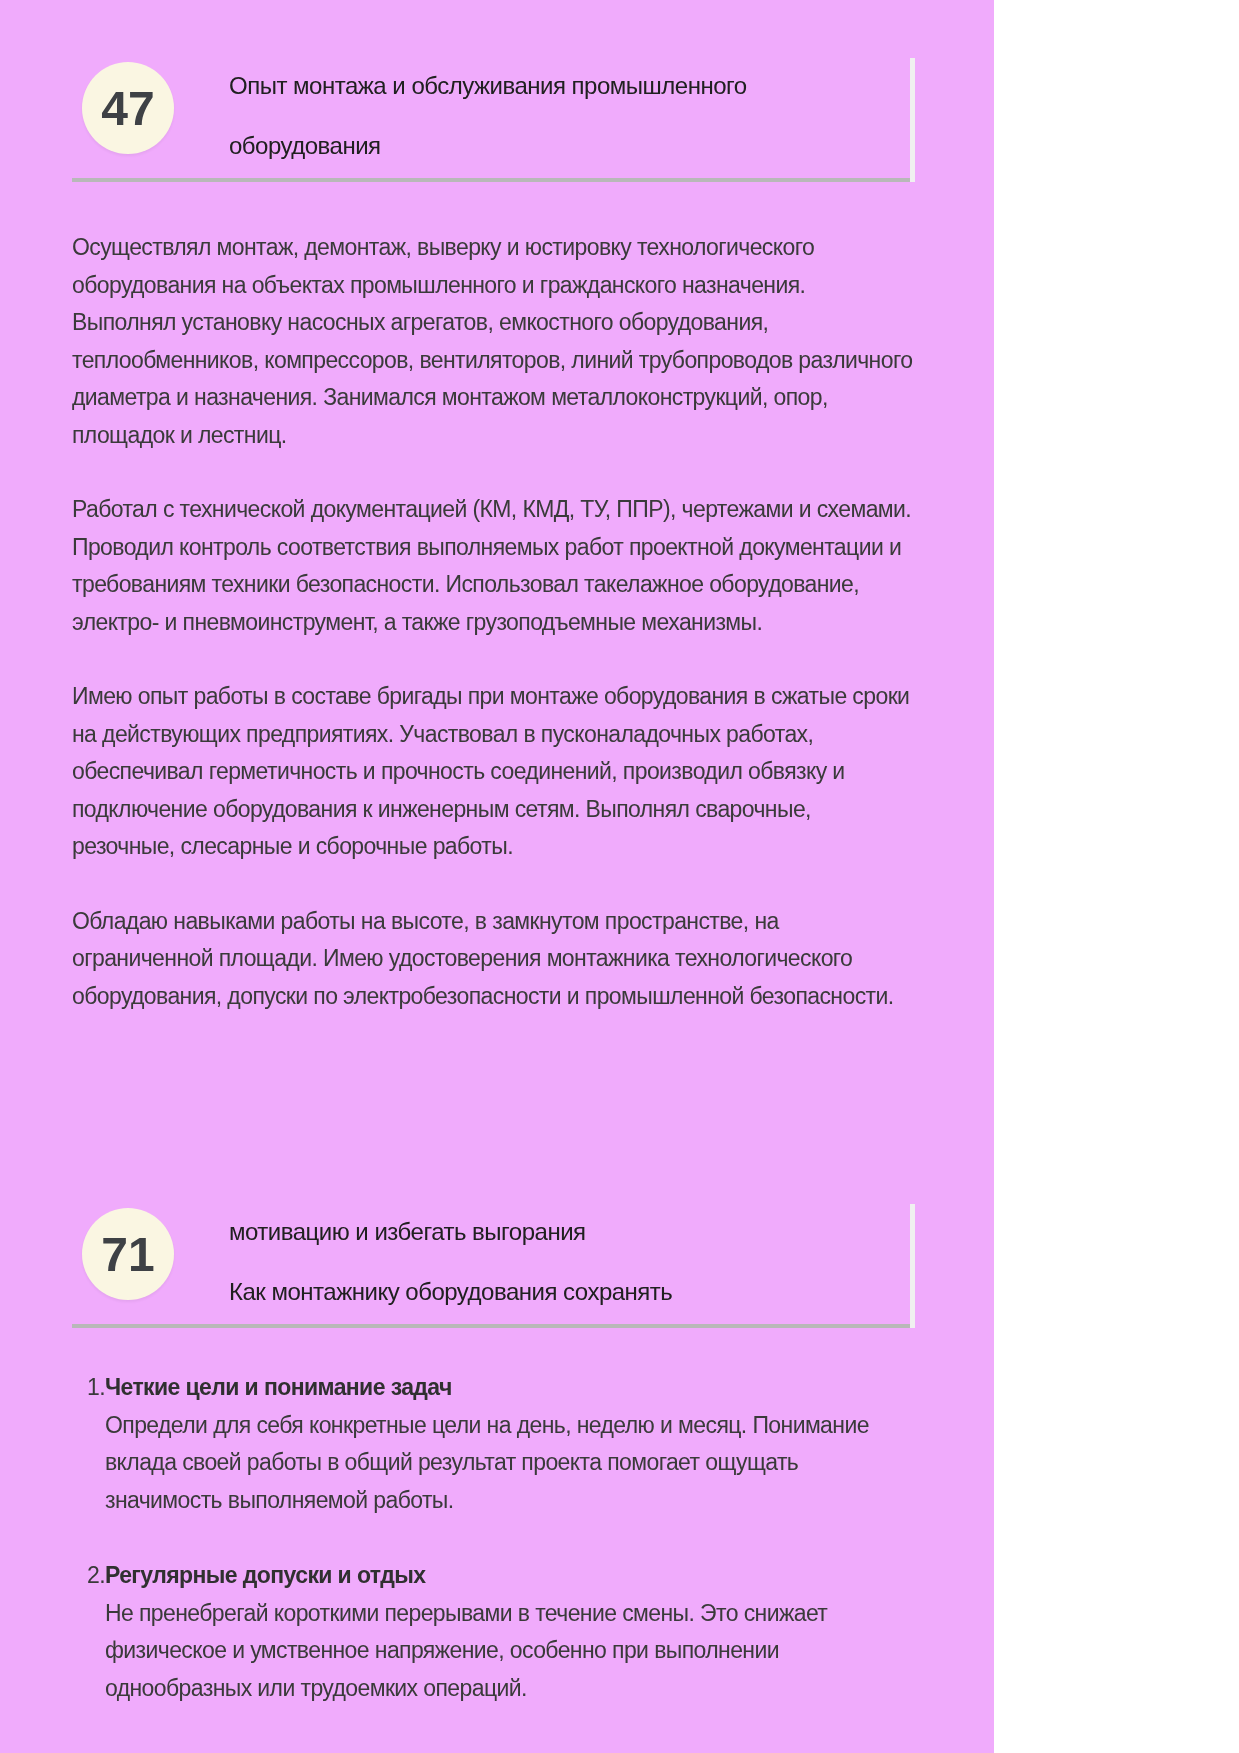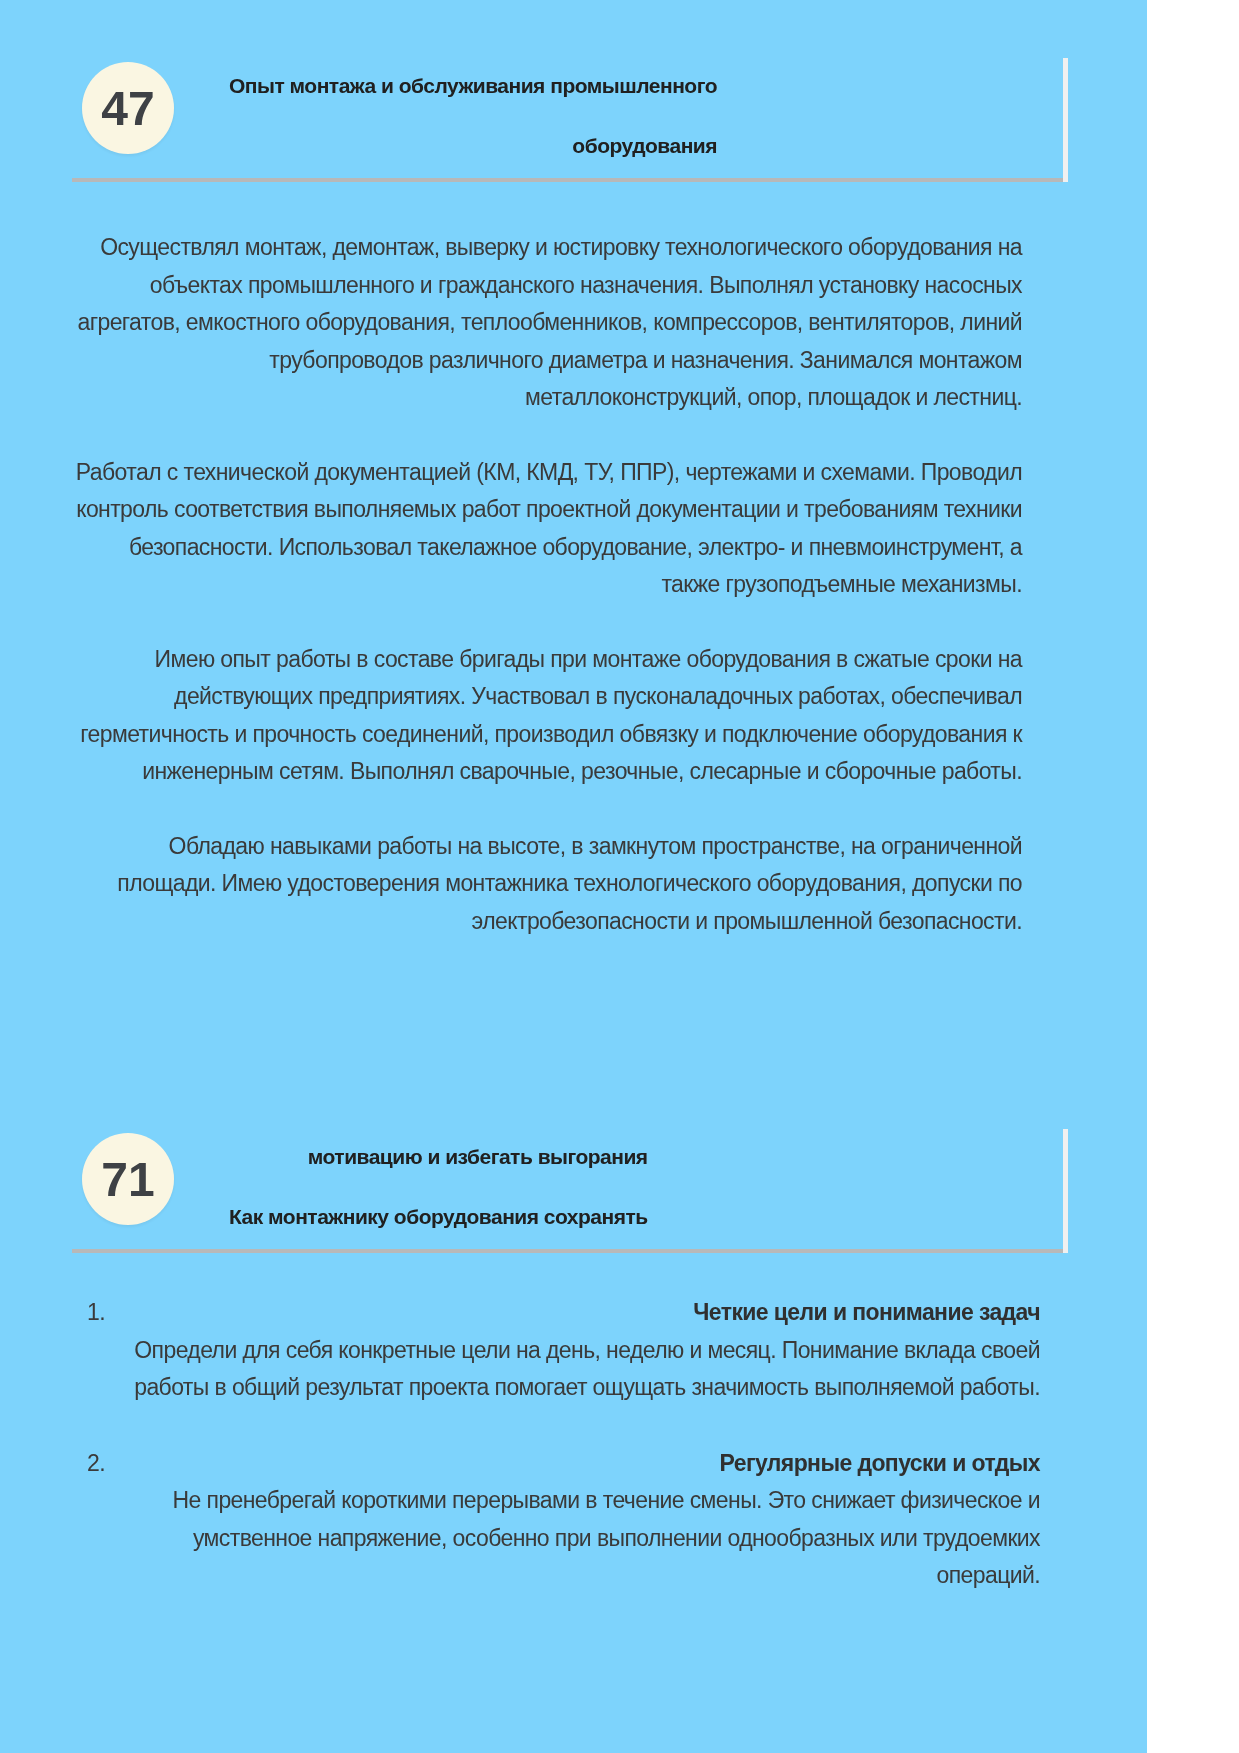--- a/index.html
+++ b/index.html
@@ -8,24 +8,23 @@
     background: #ffffff;
   }
   body {
     width: 1239px;
     height: 1753px;
     font-family: "Liberation Sans", "DejaVu Sans", sans-serif;
     overflow: hidden;
   }
   .page {
     position: relative;
-    width: 1147px;
+    width: 994px;
     height: 1753px;
-    background: #7dd3fc;
-    text-align: right;
+    background: #f0abfc;
   }
   .qa-section {
     margin: 0 81px 0 72px; 
   }
   .qa-section.first {
     padding-top: 56px;
   }
   .qa-section.second {
     margin-top: 187px;
   }
@@ -56,22 +55,22 @@
     color: #3e4145;
     font-size: 48px;
     font-weight: 700;
     display: flex;
     align-items: center;
     justify-content: center;
   }
   .qa-title {
     margin: 0 0 0 55px;
     padding: 0;
-    font-size: 21px;
-    font-weight: 700;
+    font-size: 24px;
+    font-weight: 400;
     letter-spacing: -0.5px;
     line-height: 60px;
     color: #202020;
   }
   .qa-title .line {
     display: block;
   }
   .qa-body p {
     max-width: 950px;
     margin: 0 0 37px 0;

